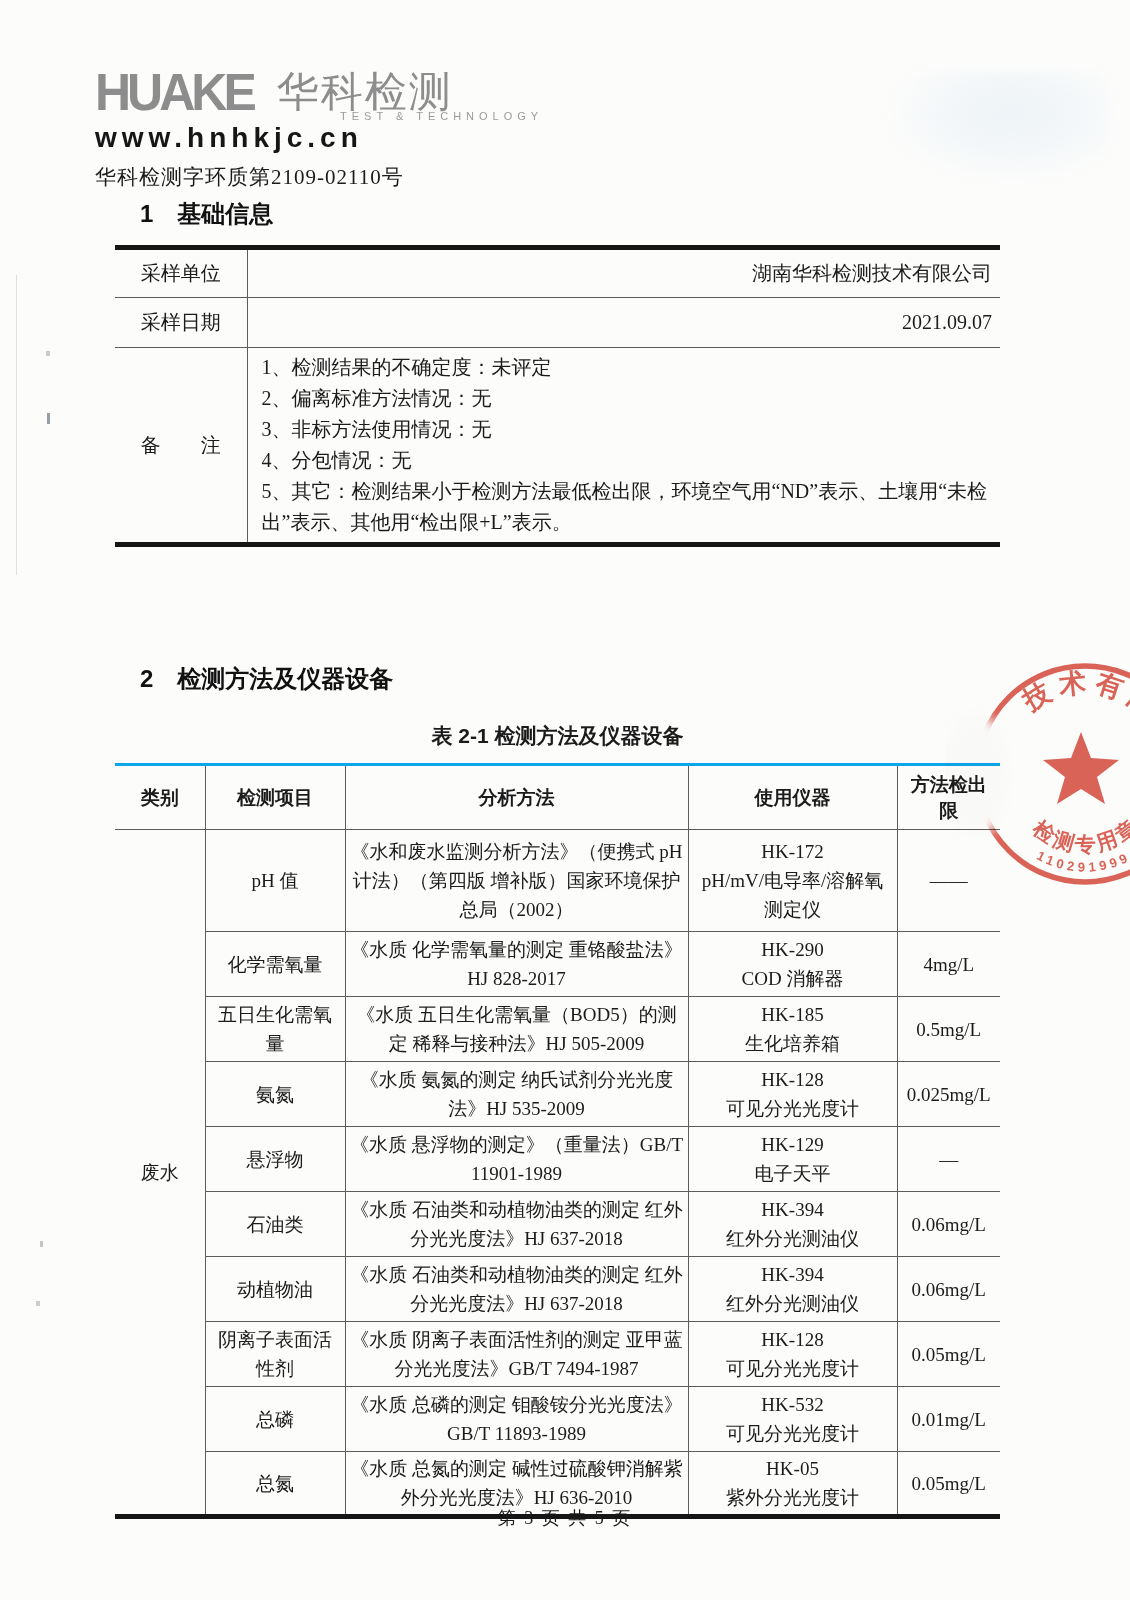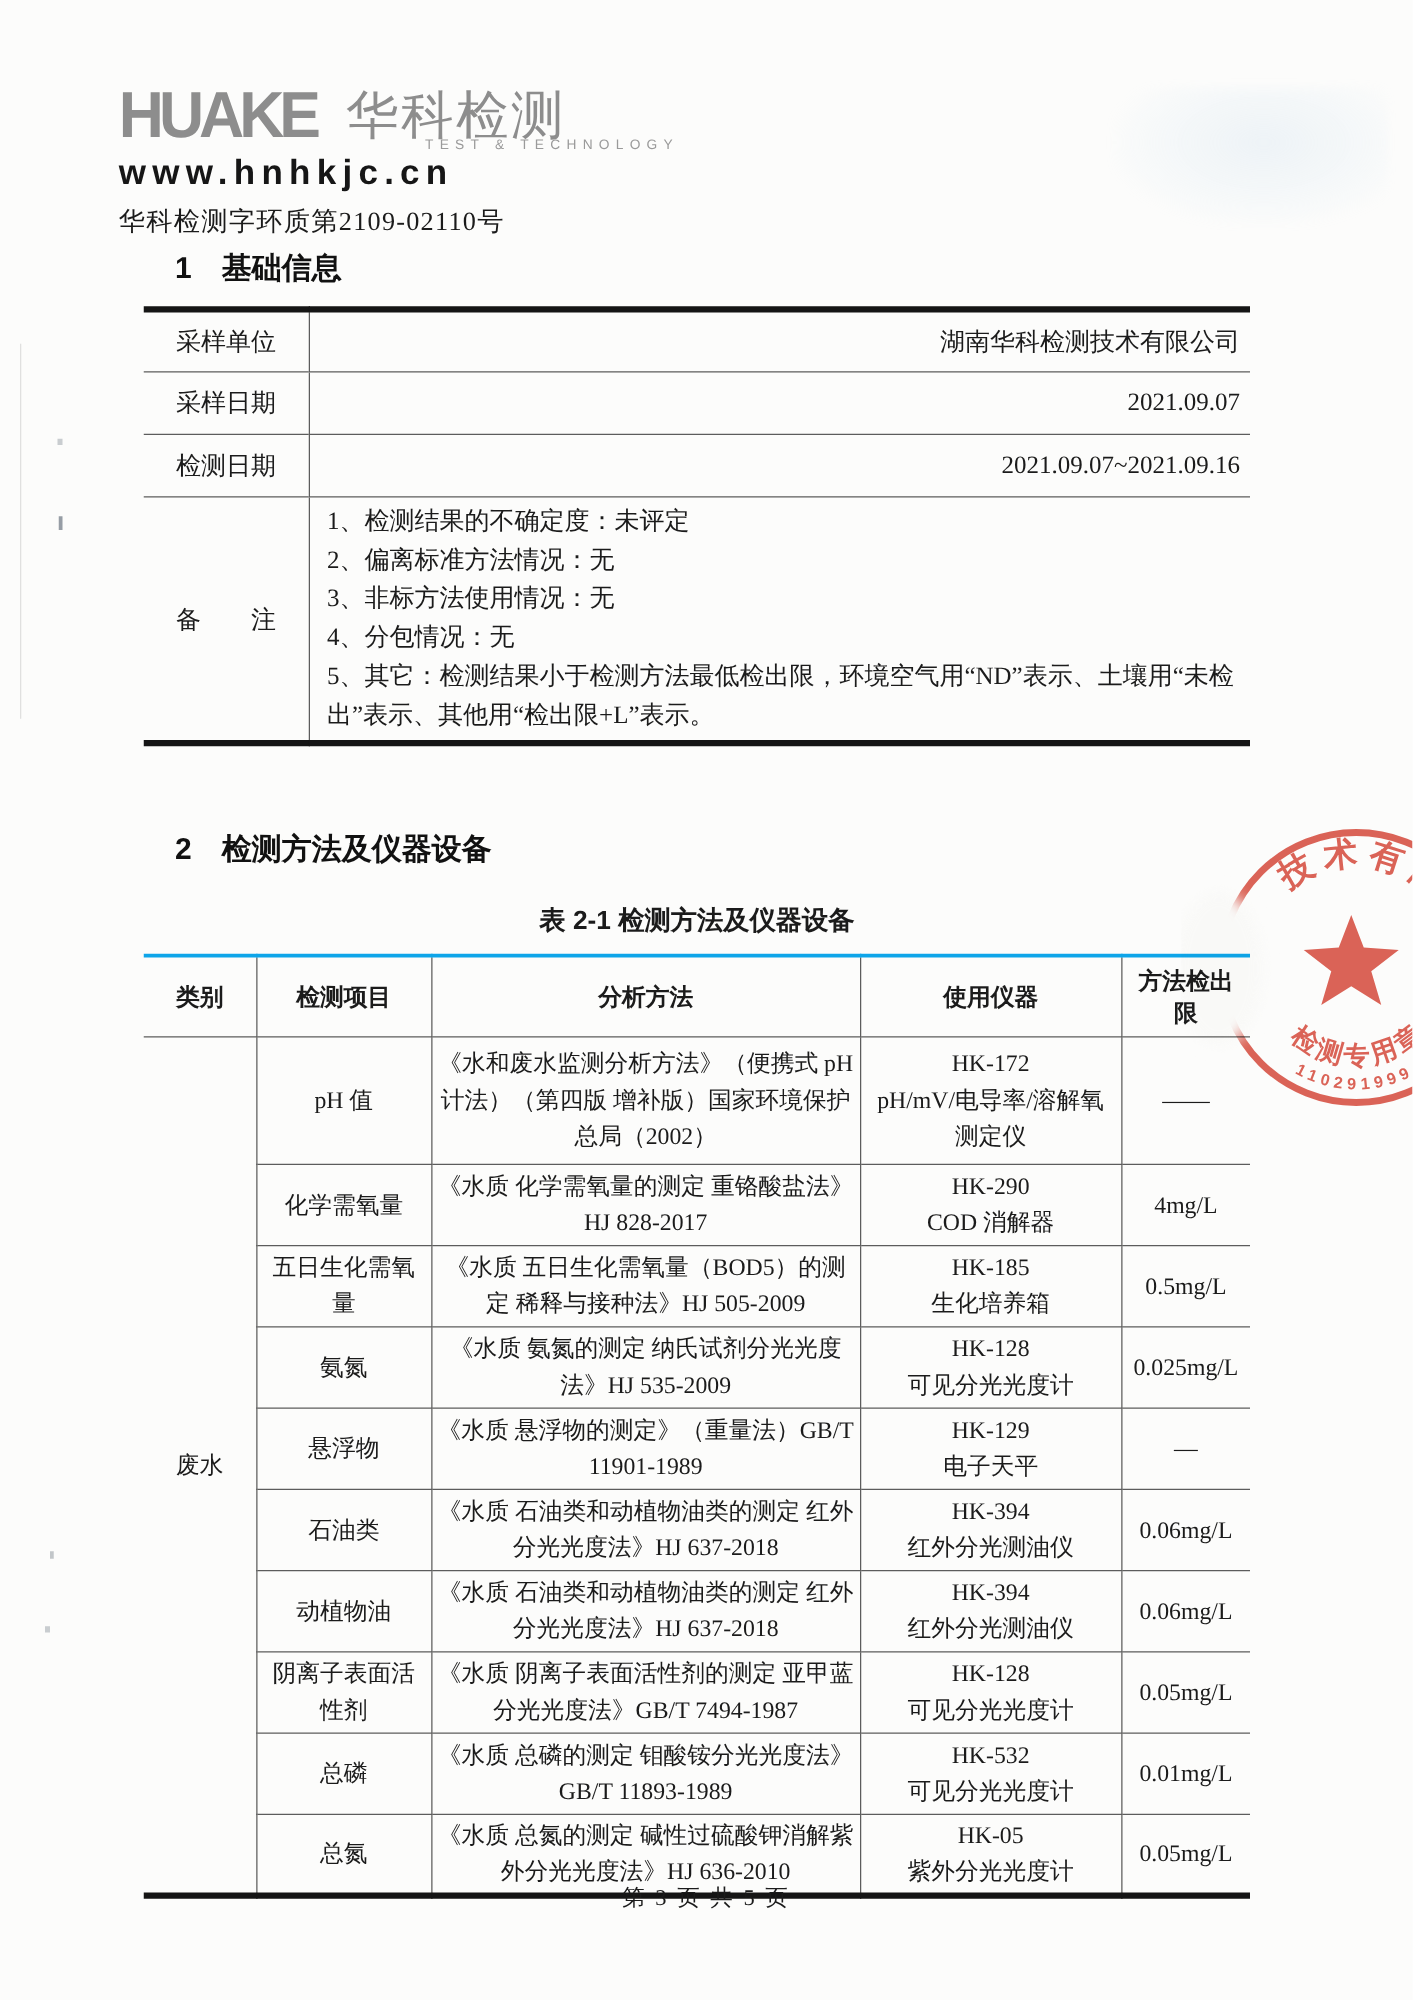--- a/index.html
+++ b/index.html
@@ -116,24 +116,20 @@
       <col style="width:753px">
     </colgroup>
   <tbody>
       <tr>
     <td class="lbl">采样单位</td>
     <td class="center">湖南华科检测技术有限公司</td>
   </tr>
   <tr>
     <td class="lbl">采样日期</td>
     <td class="center">2021.09.07</td>
-  </tr>
-  <tr>
-    <td class="lbl">检测日期</td>
-    <td class="center">2021.09.07~2021.09.16</td>
   </tr>
   <tr class="remark-row">
     <td class="lbl">备　　注</td>
     <td class="left remark-lines">
       <div>1、检测结果的不确定度：未评定</div>
       <div>2、偏离标准方法情况：无</div>
       <div>3、非标方法使用情况：无</div>
       <div>4、分包情况：无</div>
       <div>5、其它：检测结果小于检测方法最低检出限，环境空气用“ND”表示、土壤用“未检出”表示、其他用“检出限+L”表示。</div>
     </td>

